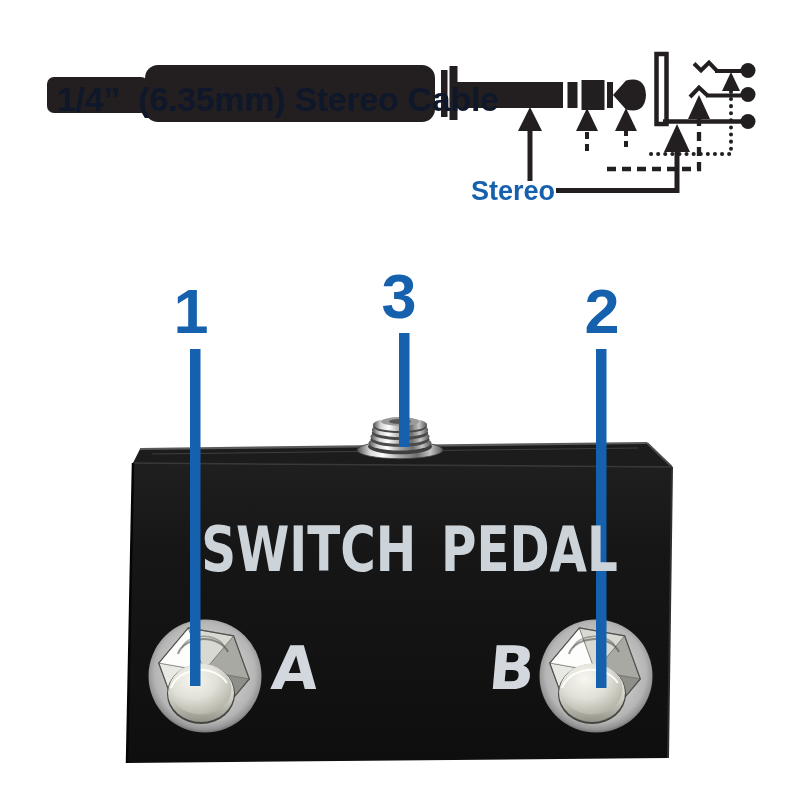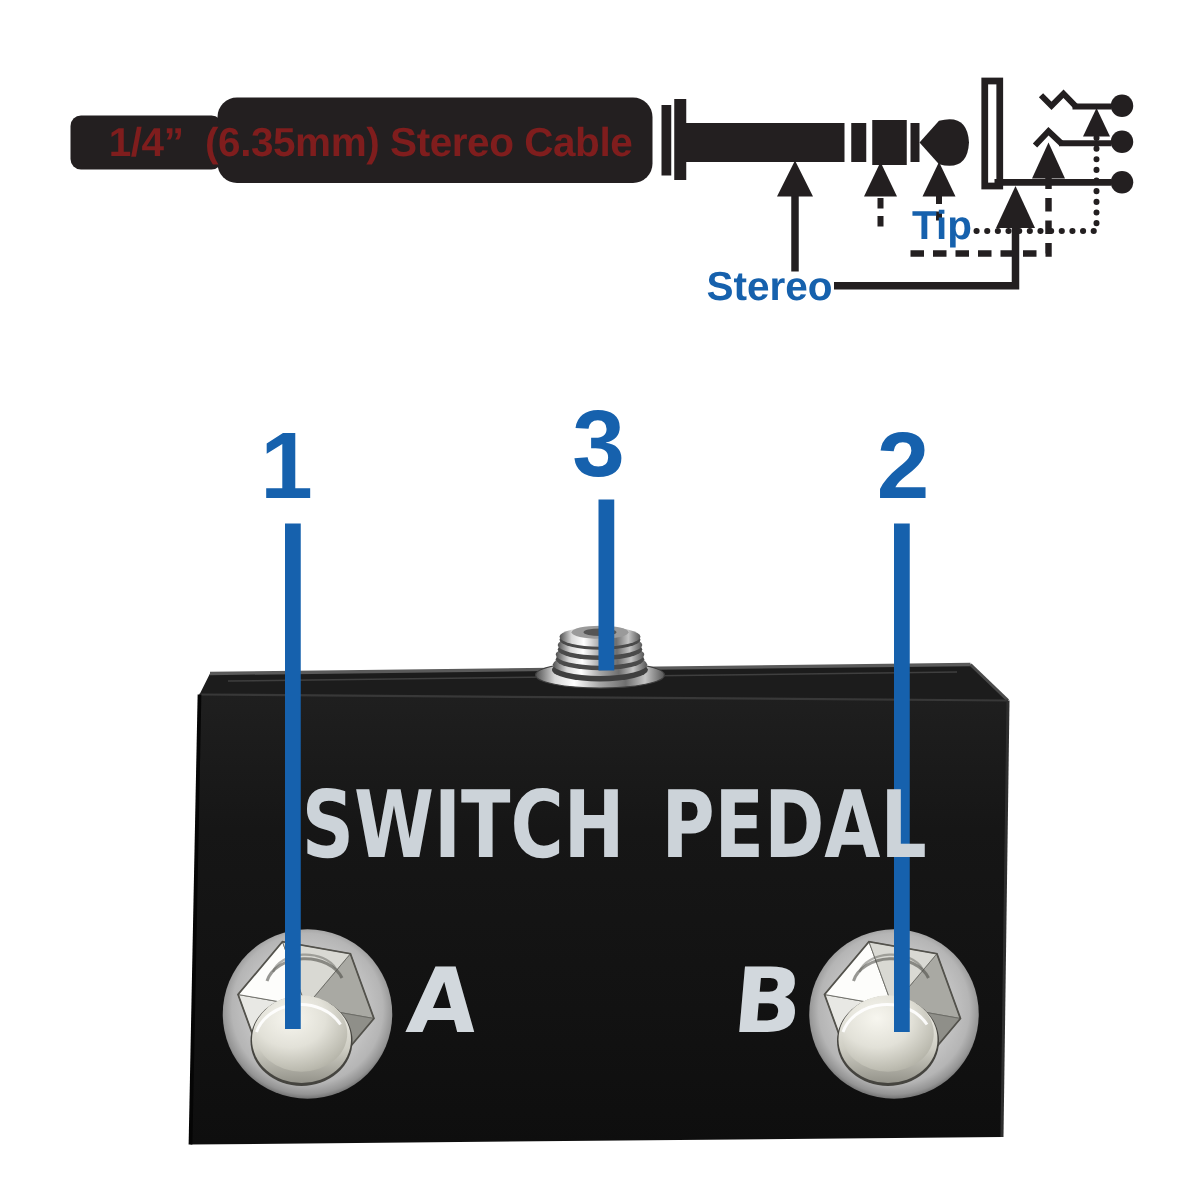--- a/index.html
+++ b/index.html
@@ -1,20 +1,20 @@
 <!DOCTYPE html>
 <html><head>
 <meta charset="utf-8">
 <style>
   html,body{margin:0;padding:0;background:#fff}
   #stage{position:relative;width:800px;height:800px;background:#ffffff;font-family:"Liberation Sans",sans-serif;overflow:hidden}
   .abs{position:absolute;left:0;top:0}
   .txt{position:absolute;text-align:center;font-weight:bold;white-space:nowrap}
   .blue{color:#1661ad}
-  .cable-label{left:57px;top:80px;width:380px;font-size:27px;color:#7f1d1d;letter-spacing:-0.3px;white-space:pre}
+  .cable-label{left:57px;top:80px;width:380px;font-size:34px;color:#0f172a;letter-spacing:-0.3px;white-space:pre}
   .sleeve{left:463px;top:176px;width:100px;font-size:27px}
   .ring{left:523px;top:152px;width:100px;font-size:27px}
   .tip{left:578px;top:135px;width:100px;font-size:27px}
   .num{font-size:63px;line-height:63px;width:80px}
   .n1{left:151px;top:280px}
   .n3{left:359px;top:265px}
   .n2{left:562px;top:280px}
   .title{left:144px;top:519px;width:520px;font-size:62px;line-height:62px;color:#ccd3d9;transform:scaleX(.78);transform-origin:50% 50%;word-spacing:10px;font-family:"DejaVu Sans",sans-serif}
   .ab{font-size:60px;line-height:60px;color:#d2d8dd;width:70px;transform:skewX(-5deg);font-family:"DejaVu Sans",sans-serif}
   .la{left:260px;top:638px}
@@ -166,20 +166,19 @@
 
     <g fill="#1661ad">
       <rect x="190" y="349" width="10.5" height="337"></rect>
       <rect x="399" y="333" width="10.5" height="114"></rect>
       <rect x="596" y="349" width="10.5" height="339"></rect>
     </g>
   </svg>
 
   <div class="txt cable-label">1/4”  (6.35mm) Stereo Cable</div>
   <div class="txt blue sleeve">Stereo</div>
-  <div class="txt blue tip">Tip</div>
   <div class="txt blue num n1">1</div>
   <div class="txt blue num n3">3</div>
   <div class="txt blue num n2">2</div>
   <div class="txt title">SWITCH PEDAL</div>
   <div class="txt ab la">A</div>
   <div class="txt ab lb">B</div>
 </div>
 
 </body></html>

